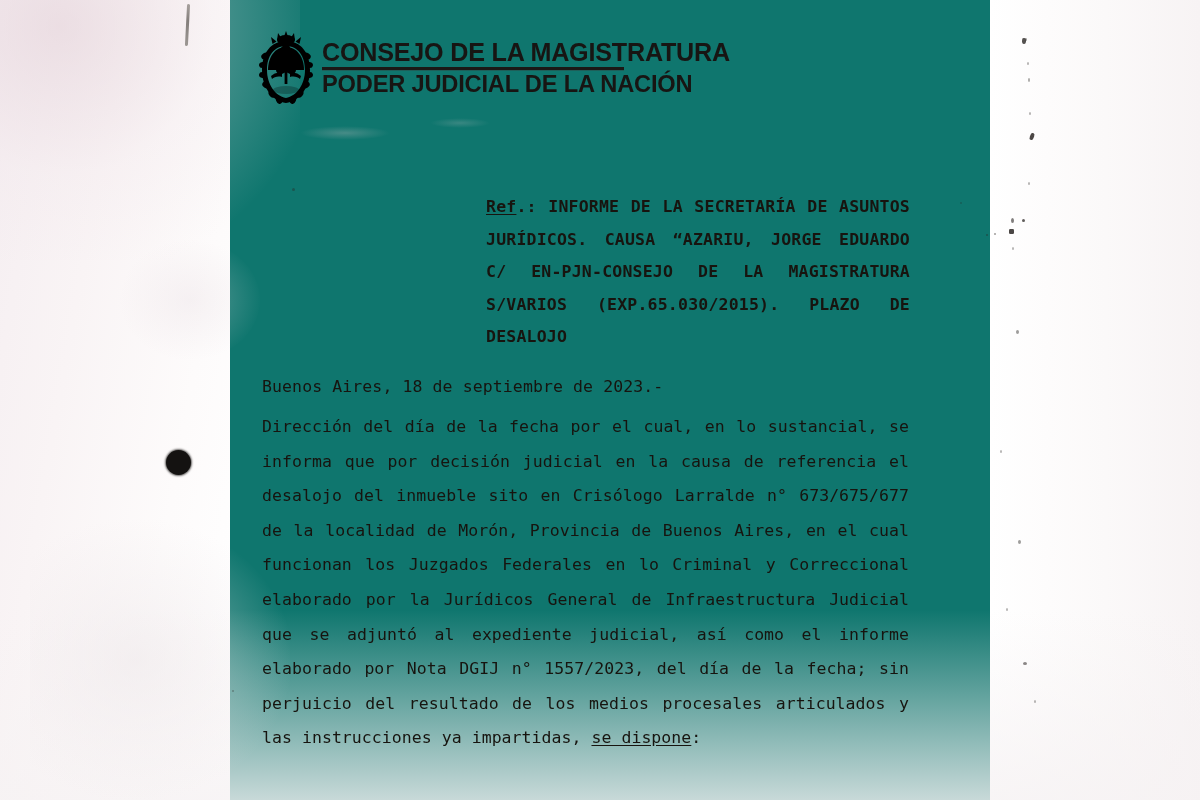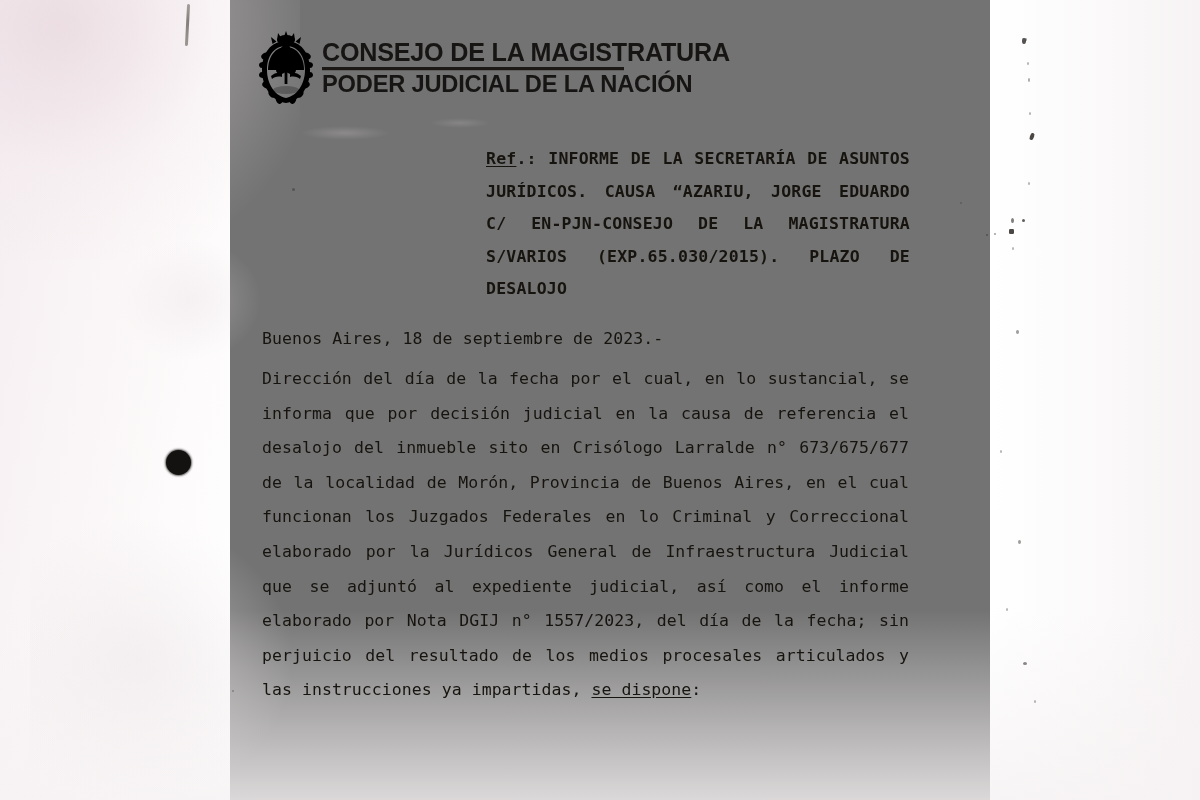--- a/index.html
+++ b/index.html
@@ -10,21 +10,21 @@
   }
   body {
     font-family: "Liberation Sans", sans-serif;
   }
 
   #page {
     position: relative;
     width: 1200px;
     height: 800px;
     overflow: hidden;
-    background: #737373;
+    background: #0f766e;
   }
 
   
   .tint-left {
     position: absolute;
     left: 0; top: 0;
     width: 230px; height: 800px;
     background: linear-gradient(100deg, #f5eef1 0%, #f9f4f5 35%, #fdfbfb 70%, #ffffff 100%);
     pointer-events: none;
   }
@@ -98,20 +98,21 @@
   .lh-line2 {
     font-size: 24px;
     transform: scaleX(0.985);
     transform-origin: left center;
   }
 
   
   .tw {
     font-family: "DejaVu Sans Mono", "Liberation Mono", monospace;
     color: #17140f;
+    margin-top: 48px;
     -webkit-font-smoothing: none;
   }
 
   .ref-block {
     position: absolute;
     left: 486px;
     top: 143px;
     width: 424px;
   }
   .ref-line {

